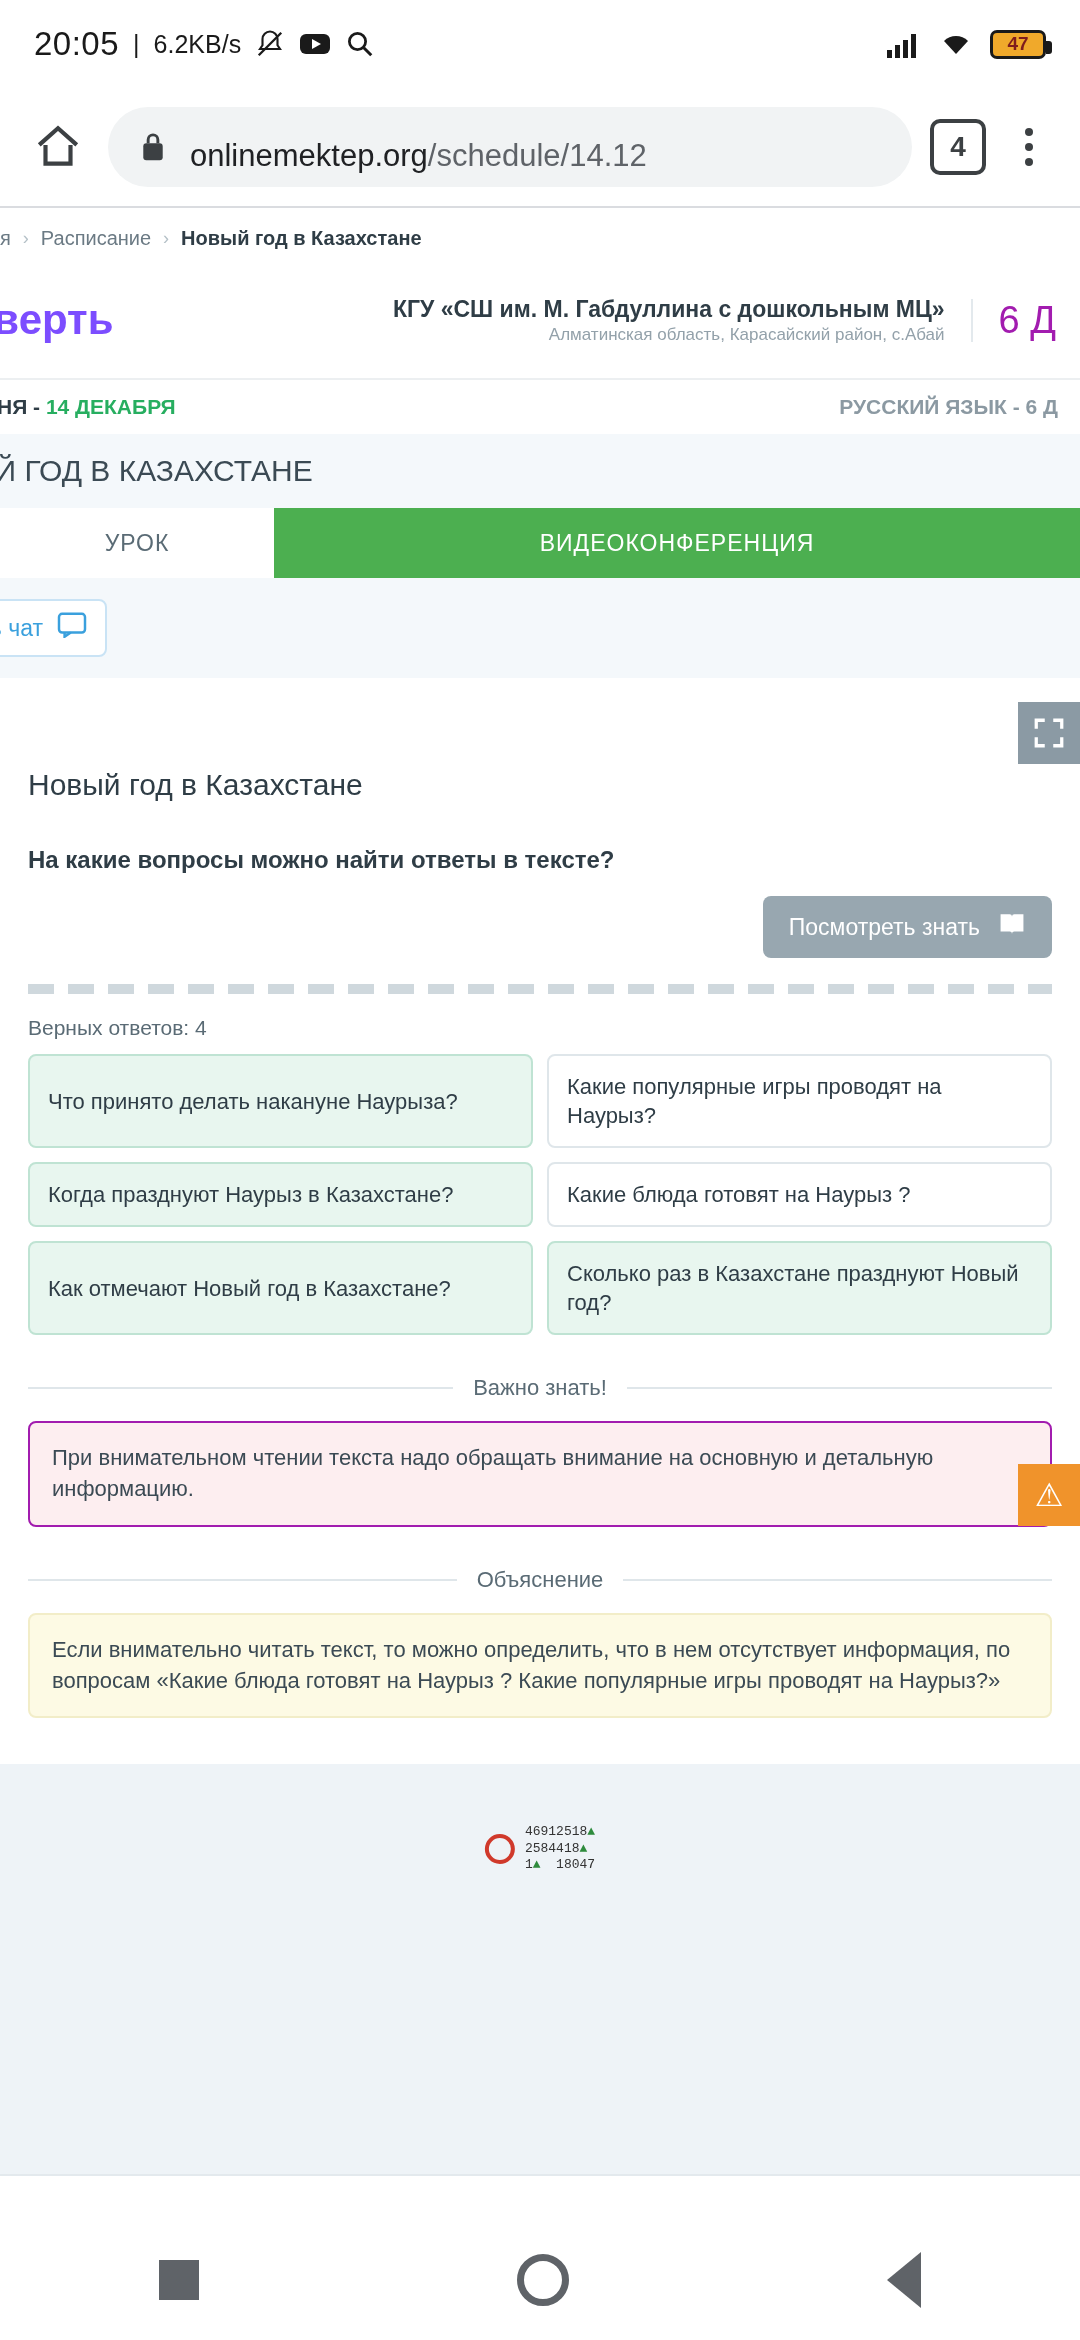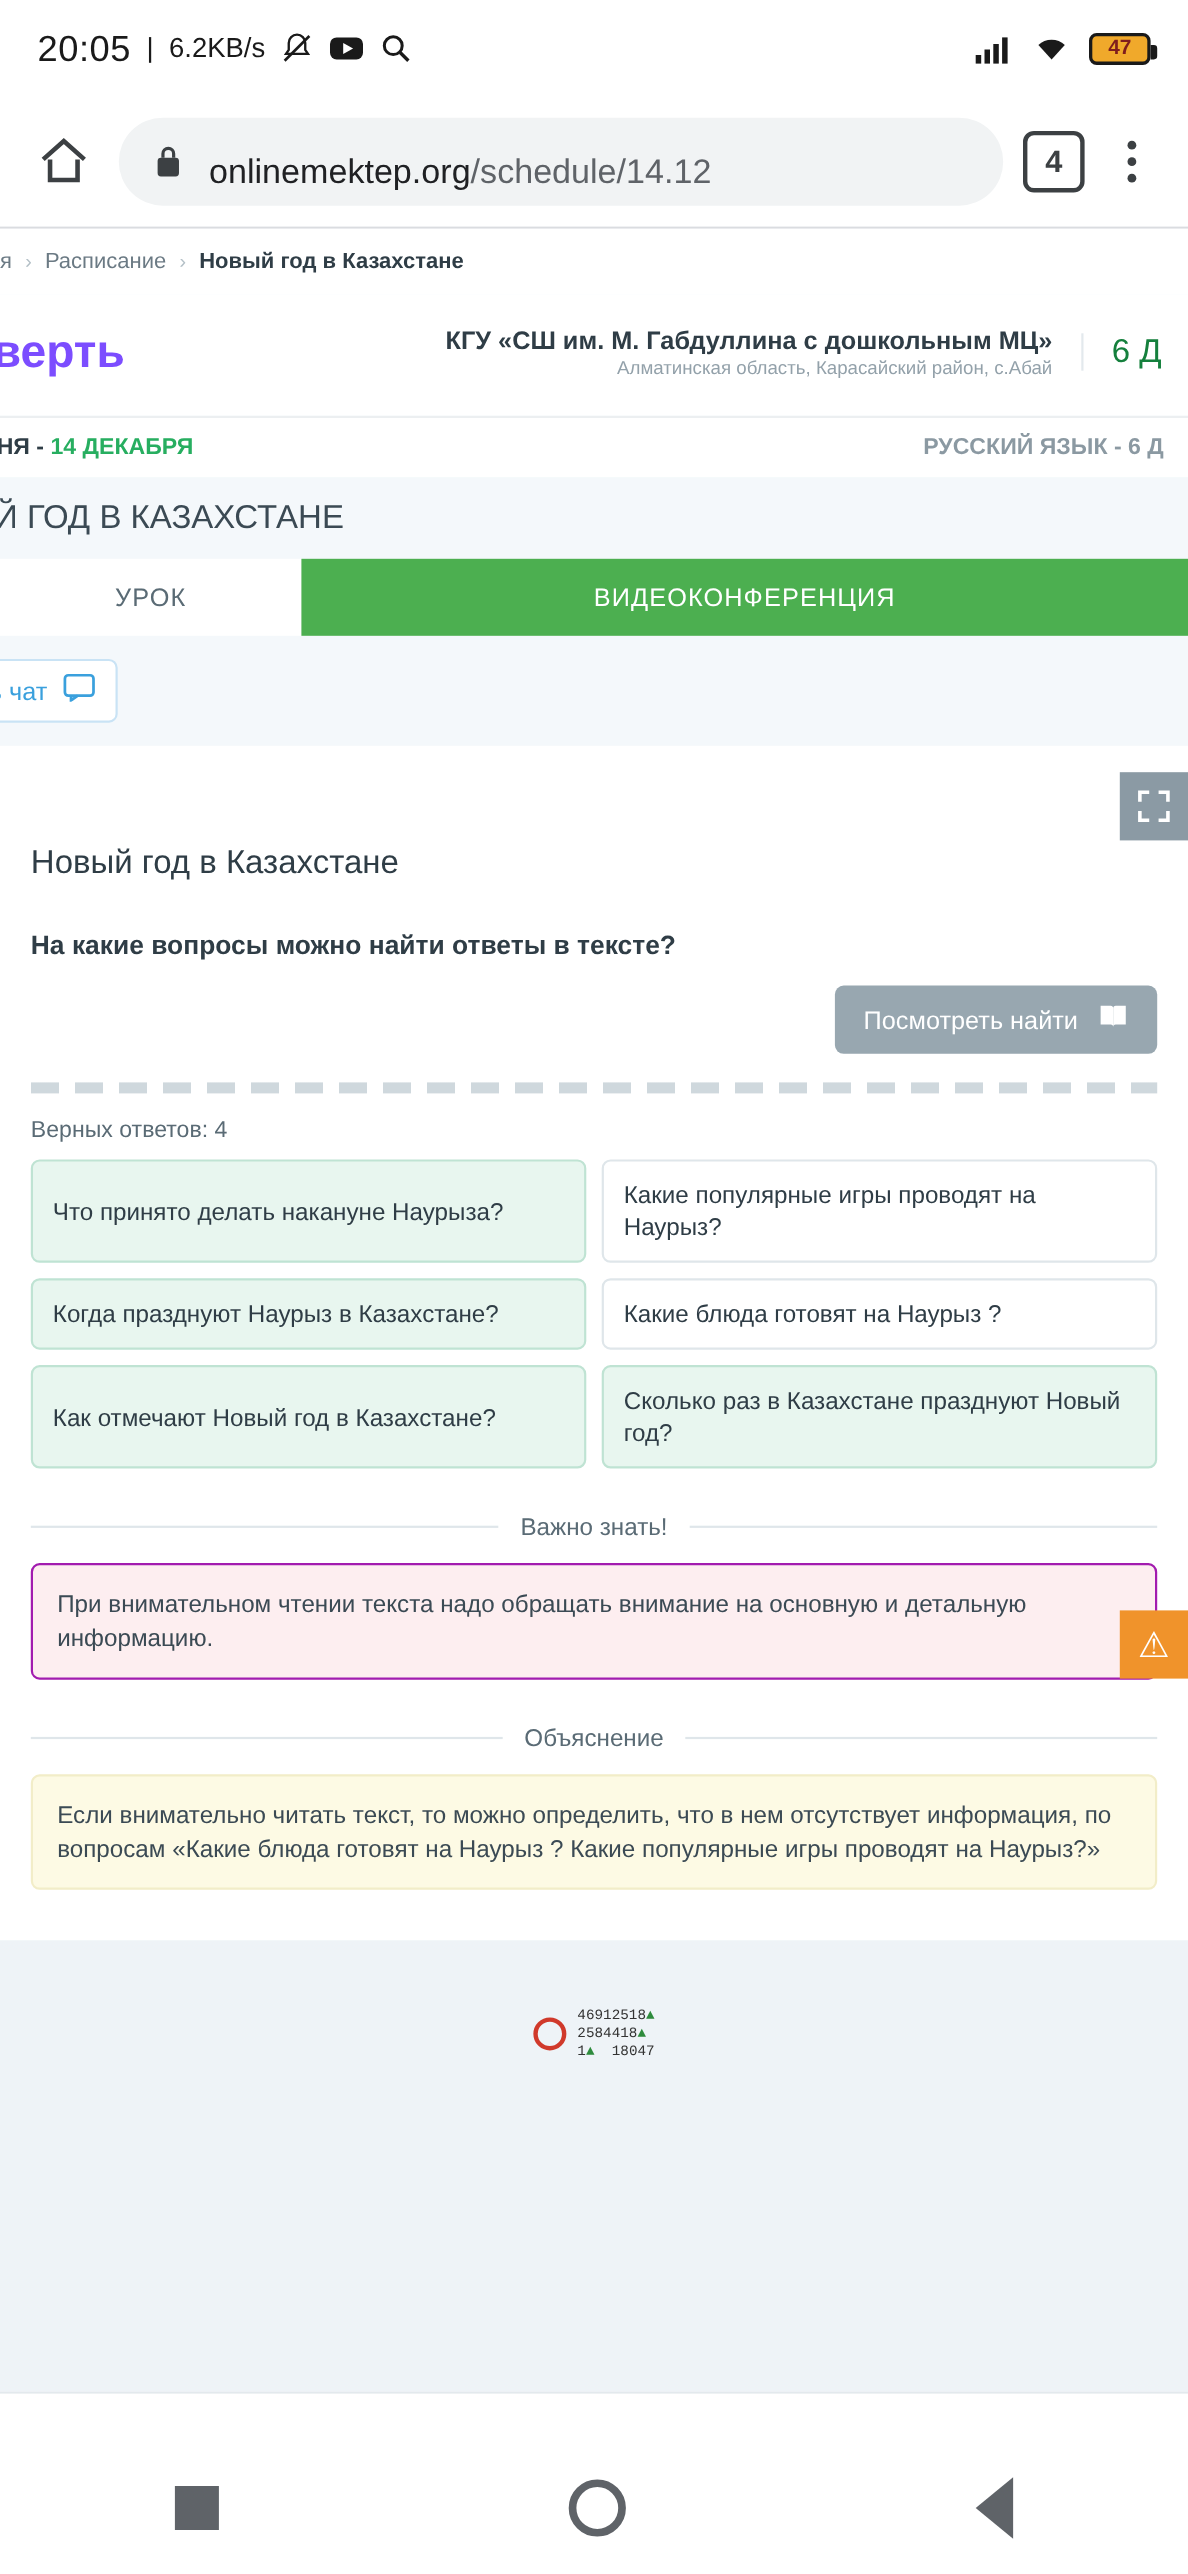--- a/index.html
+++ b/index.html
@@ -117,22 +117,22 @@
     white-space: nowrap;
     margin-left: -50px;
     flex: 1;
   }
   .schoolinfo { text-align: right; padding-right: 26px; }
   .schoolinfo .name { font-size: 23px; color: #2f3d46; font-weight: bold; line-height: 1.25; }
   .schoolinfo .addr { font-size: 17px; color: #93a1aa; margin-top: 2px; }
   .gradebox {
     border-left: 2px solid #e3e9ed;
     padding-left: 26px;
-    font-size: 30px;
-    color: #15803d;
+    font-size: 38px;
+    color: #a21caf;
     white-space: nowrap;
   }
 
   .dateline {
     background: #fff;
     border-top: 2px solid #eceff1;
     height: 56px;
     display: flex;
     align-items: center;
     justify-content: space-between;
@@ -445,21 +445,21 @@
         <path d="M3 15 V21 H9" fill="none" stroke="#fff" stroke-width="2.3"></path>
         <path d="M21 15 V21 H15" fill="none" stroke="#fff" stroke-width="2.3"></path>
       </svg>
     </div>
 
     <div class="q-title">Новый год в Казахстане</div>
     <div class="q-prompt">На какие вопросы можно найти ответы в тексте?</div>
 
     <div class="viewtext-wrap">
       <div class="viewtext">
-        <span>Посмотреть найти</span>
+        <span>Посмотреть знать</span>
         <span>
           <svg width="28" height="24" viewBox="0 0 24 21">
               <path d="M2 2 h8 a2 2 0 0 1 2 2 v15 a2 2 0 0 0-2-2 H2 Z" fill="#fff"></path>
               <path d="M22 2 h-8 a2 2 0 0 0-2 2 v15 a2 2 0 0 1 2-2 h8 Z" fill="#fff"></path>
             </svg>
         </span>
       </div>
     </div>
 
     <div class="dashes"></div>

